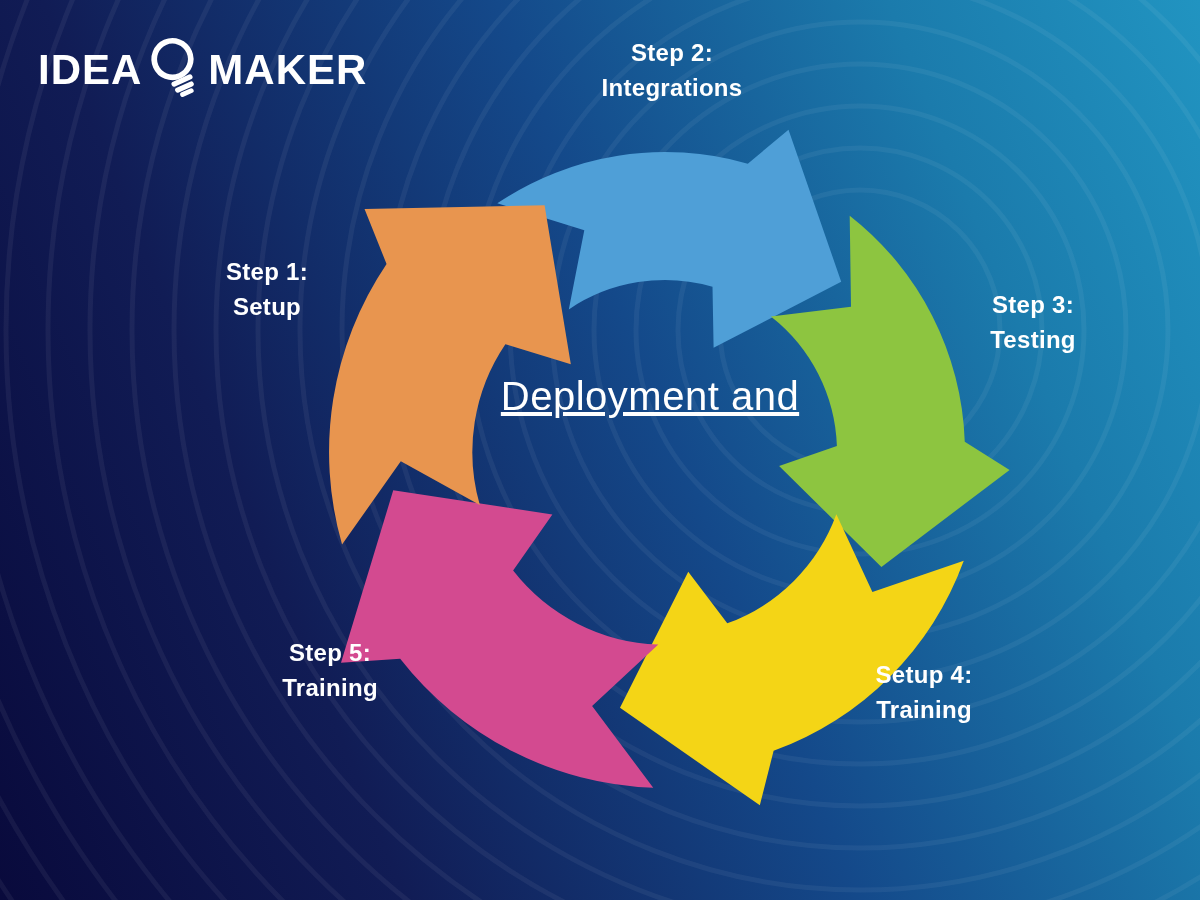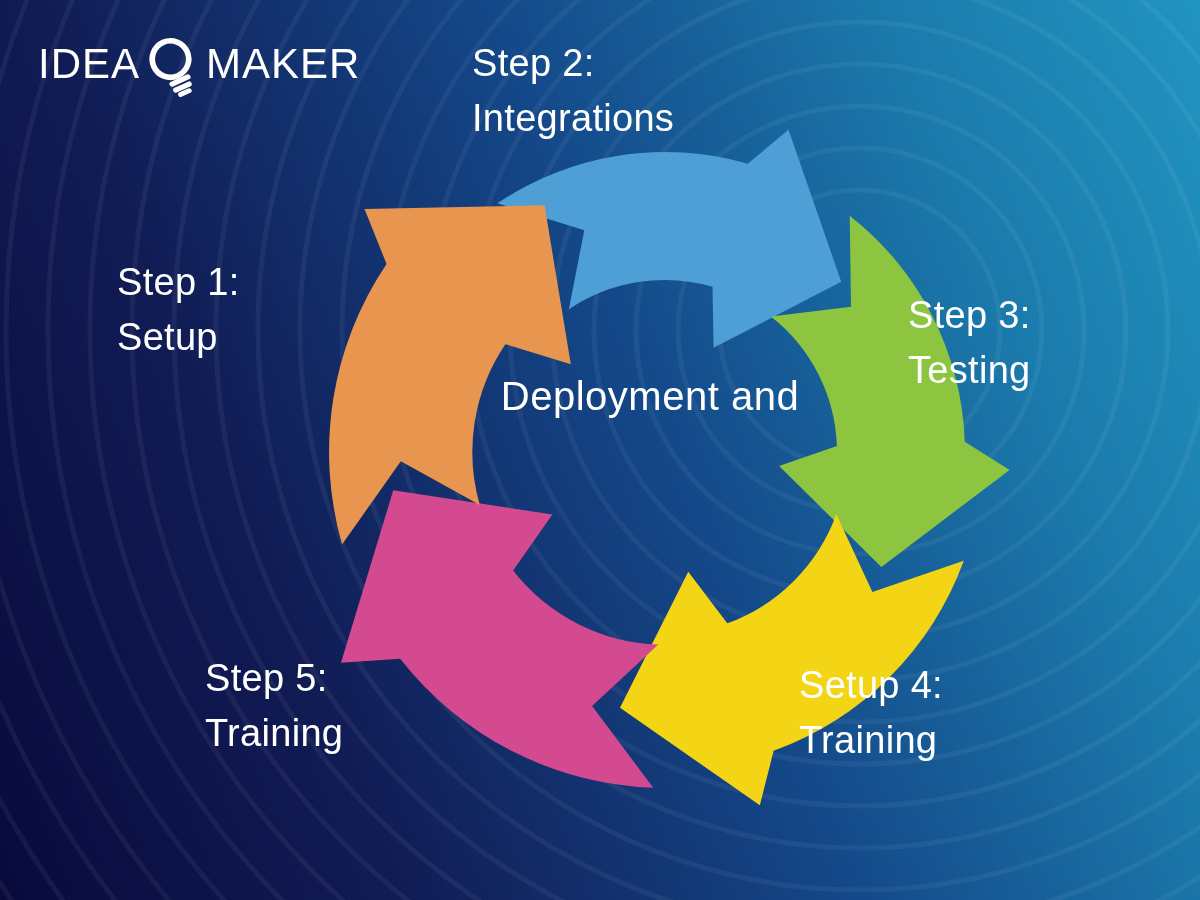--- a/index.html
+++ b/index.html
@@ -30,57 +30,59 @@
     fill: none;
     stroke: rgba(255, 255, 255, 0.055);
     stroke-width: 5;
   }
 
   .logo {
     position: absolute;
     left: 38px;
     top: 40px;
     display: flex;
+    align-items: center;
     color: #ffffff;
     font-size: 42px;
-    font-weight: 400;
+    font-weight: 700;
     letter-spacing: 1px;
     z-index: 3;
   }
   .logo .bulb { margin: -6px 4px 0 6px; }
 
   .center-title {
     position: absolute;
     left: 400px;
     top: 366px;
     width: 500px;
     text-align: center;
     color: #ffffff;
     font-size: 40px;
     font-weight: 400;
     letter-spacing: 0.5px;
     line-height: 1.5;
     z-index: 3;
+    text-decoration: underline;
   }
 
   .step-label {
     position: absolute;
-    text-align: left;
+    text-align: center;
     color: #ffffff;
-    font-size: 38px;
-    font-weight: 400;
+    font-size: 24px;
+    font-weight: 700;
     letter-spacing: 0.3px;
     line-height: 1.45;
     z-index: 3;
   }
   .step-1 { left: 117px; top: 255px; width: 300px; }
   .step-2 { left: 472px; top: 36px;  width: 400px; }
   .step-3 { left: 908px; top: 288px; width: 250px; }
   .step-4 { left: 799px; top: 658px; width: 250px; }
-  .step-5 { left: 205px; top: 636px; width: 250px; margin-top: 15px; }
+  .step-5 { left: 205px; top: 636px; width: 250px; }
 </style>
 </head>
 <body>
 
 <div class="canvas">
 
   <svg class="diagram" viewBox="0 0 1200 900" xmlns="http://www.w3.org/2000/svg">
     <defs>
       <path id="cycle-arrow" d="M 497.3 203.3
                A 300 300 0 0 1 747.8 163.7

